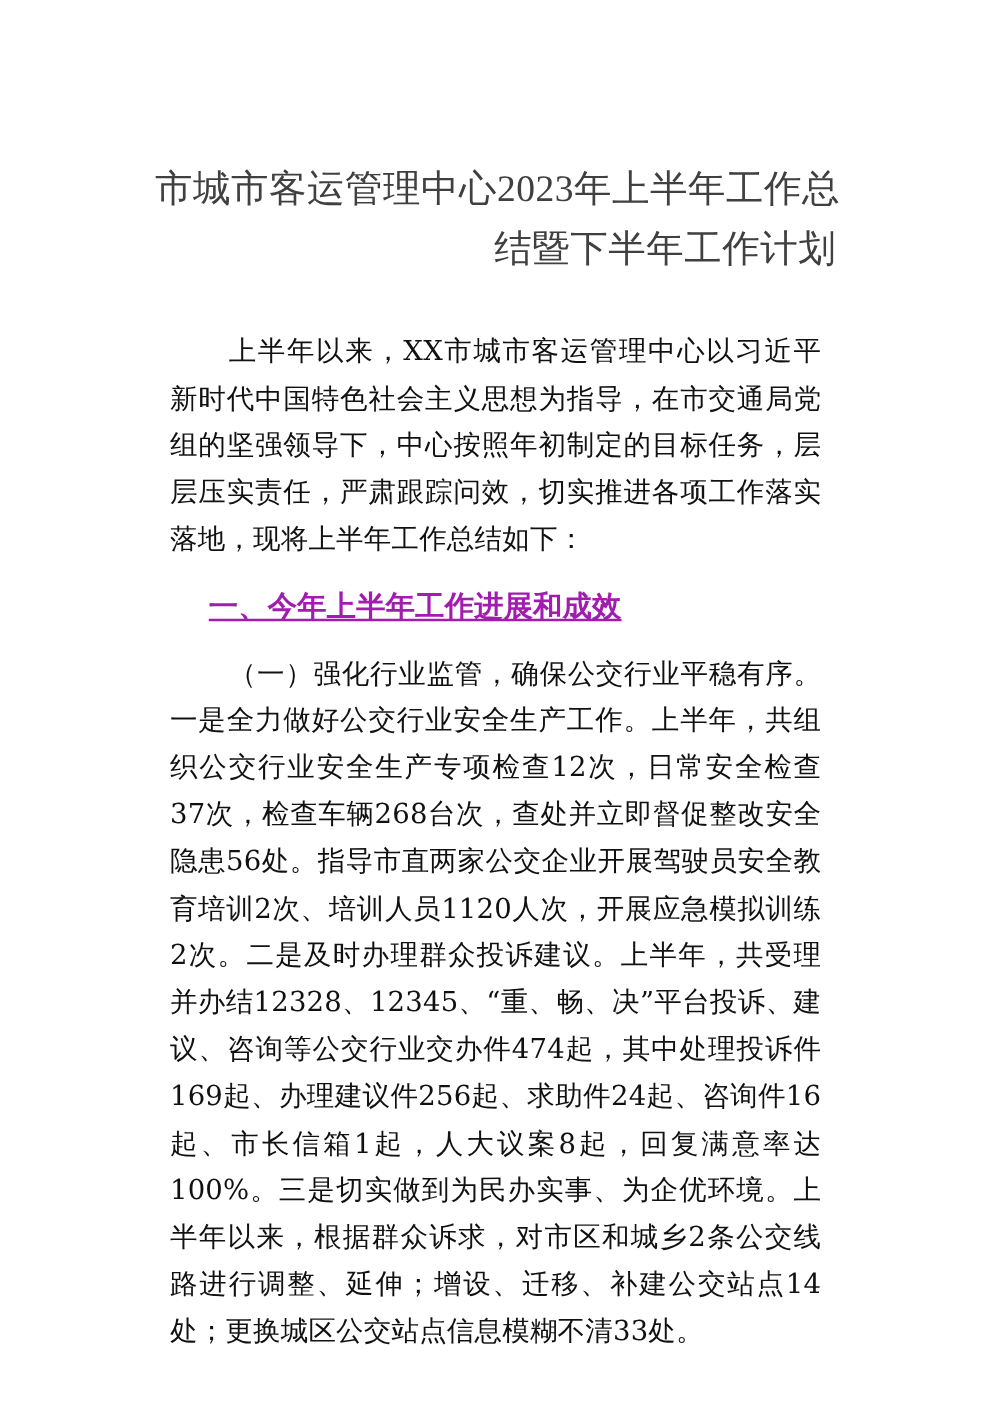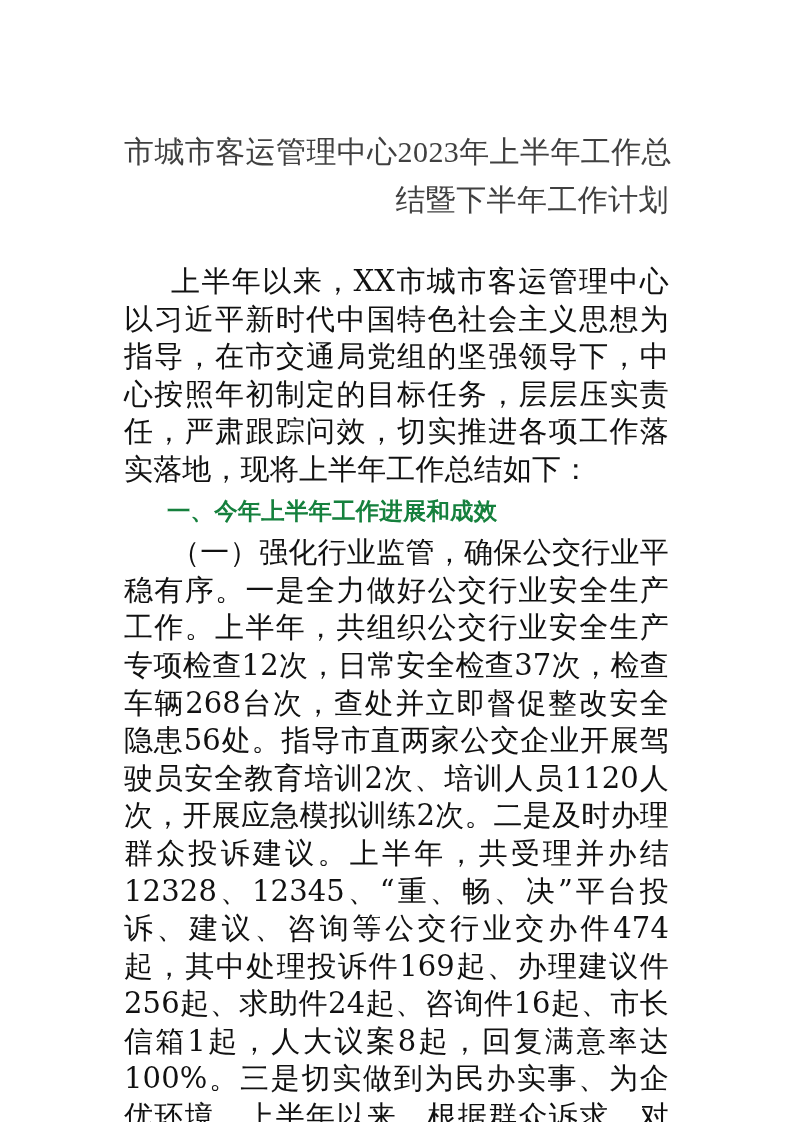--- a/index.html
+++ b/index.html
@@ -55,43 +55,44 @@
     display: block;
     text-align: right;
   }
 
   
   .body-block {
     margin-top: 39px;
   }
 
   p.para {
-    margin: 4px;
+    margin: 16px;
     padding: 0;
     font-family: "DejaVu Serif", "Liberation Serif", serif;
-    font-size: 29px;
+    font-size: 22px;
     line-height: 37.6px;
     text-align: justify;
     text-justify: inter-ideograph;
     text-indent: 47px;
     color: #111111;
     letter-spacing: 0.15px;
   }
 
   h2.section-heading {
     margin: 0;
     padding: 0;
     font-family: "Liberation Sans", "DejaVu Sans", sans-serif;
     font-size: 23.4px;
     line-height: 37.6px;
     font-weight: bold;
     text-indent: 47px;
     text-align: left;
-    color: #15803d;
+    color: #a21caf;
     letter-spacing: 0.2px;
+    text-decoration: underline;
   }
 </style>
 </head>
 <body>
 
 <div class="page">
   <div class="content">
 
     <h1 class="doc-title">
       <span class="title-line-1">市城市客运管理中心2023年上半年工作总</span>

